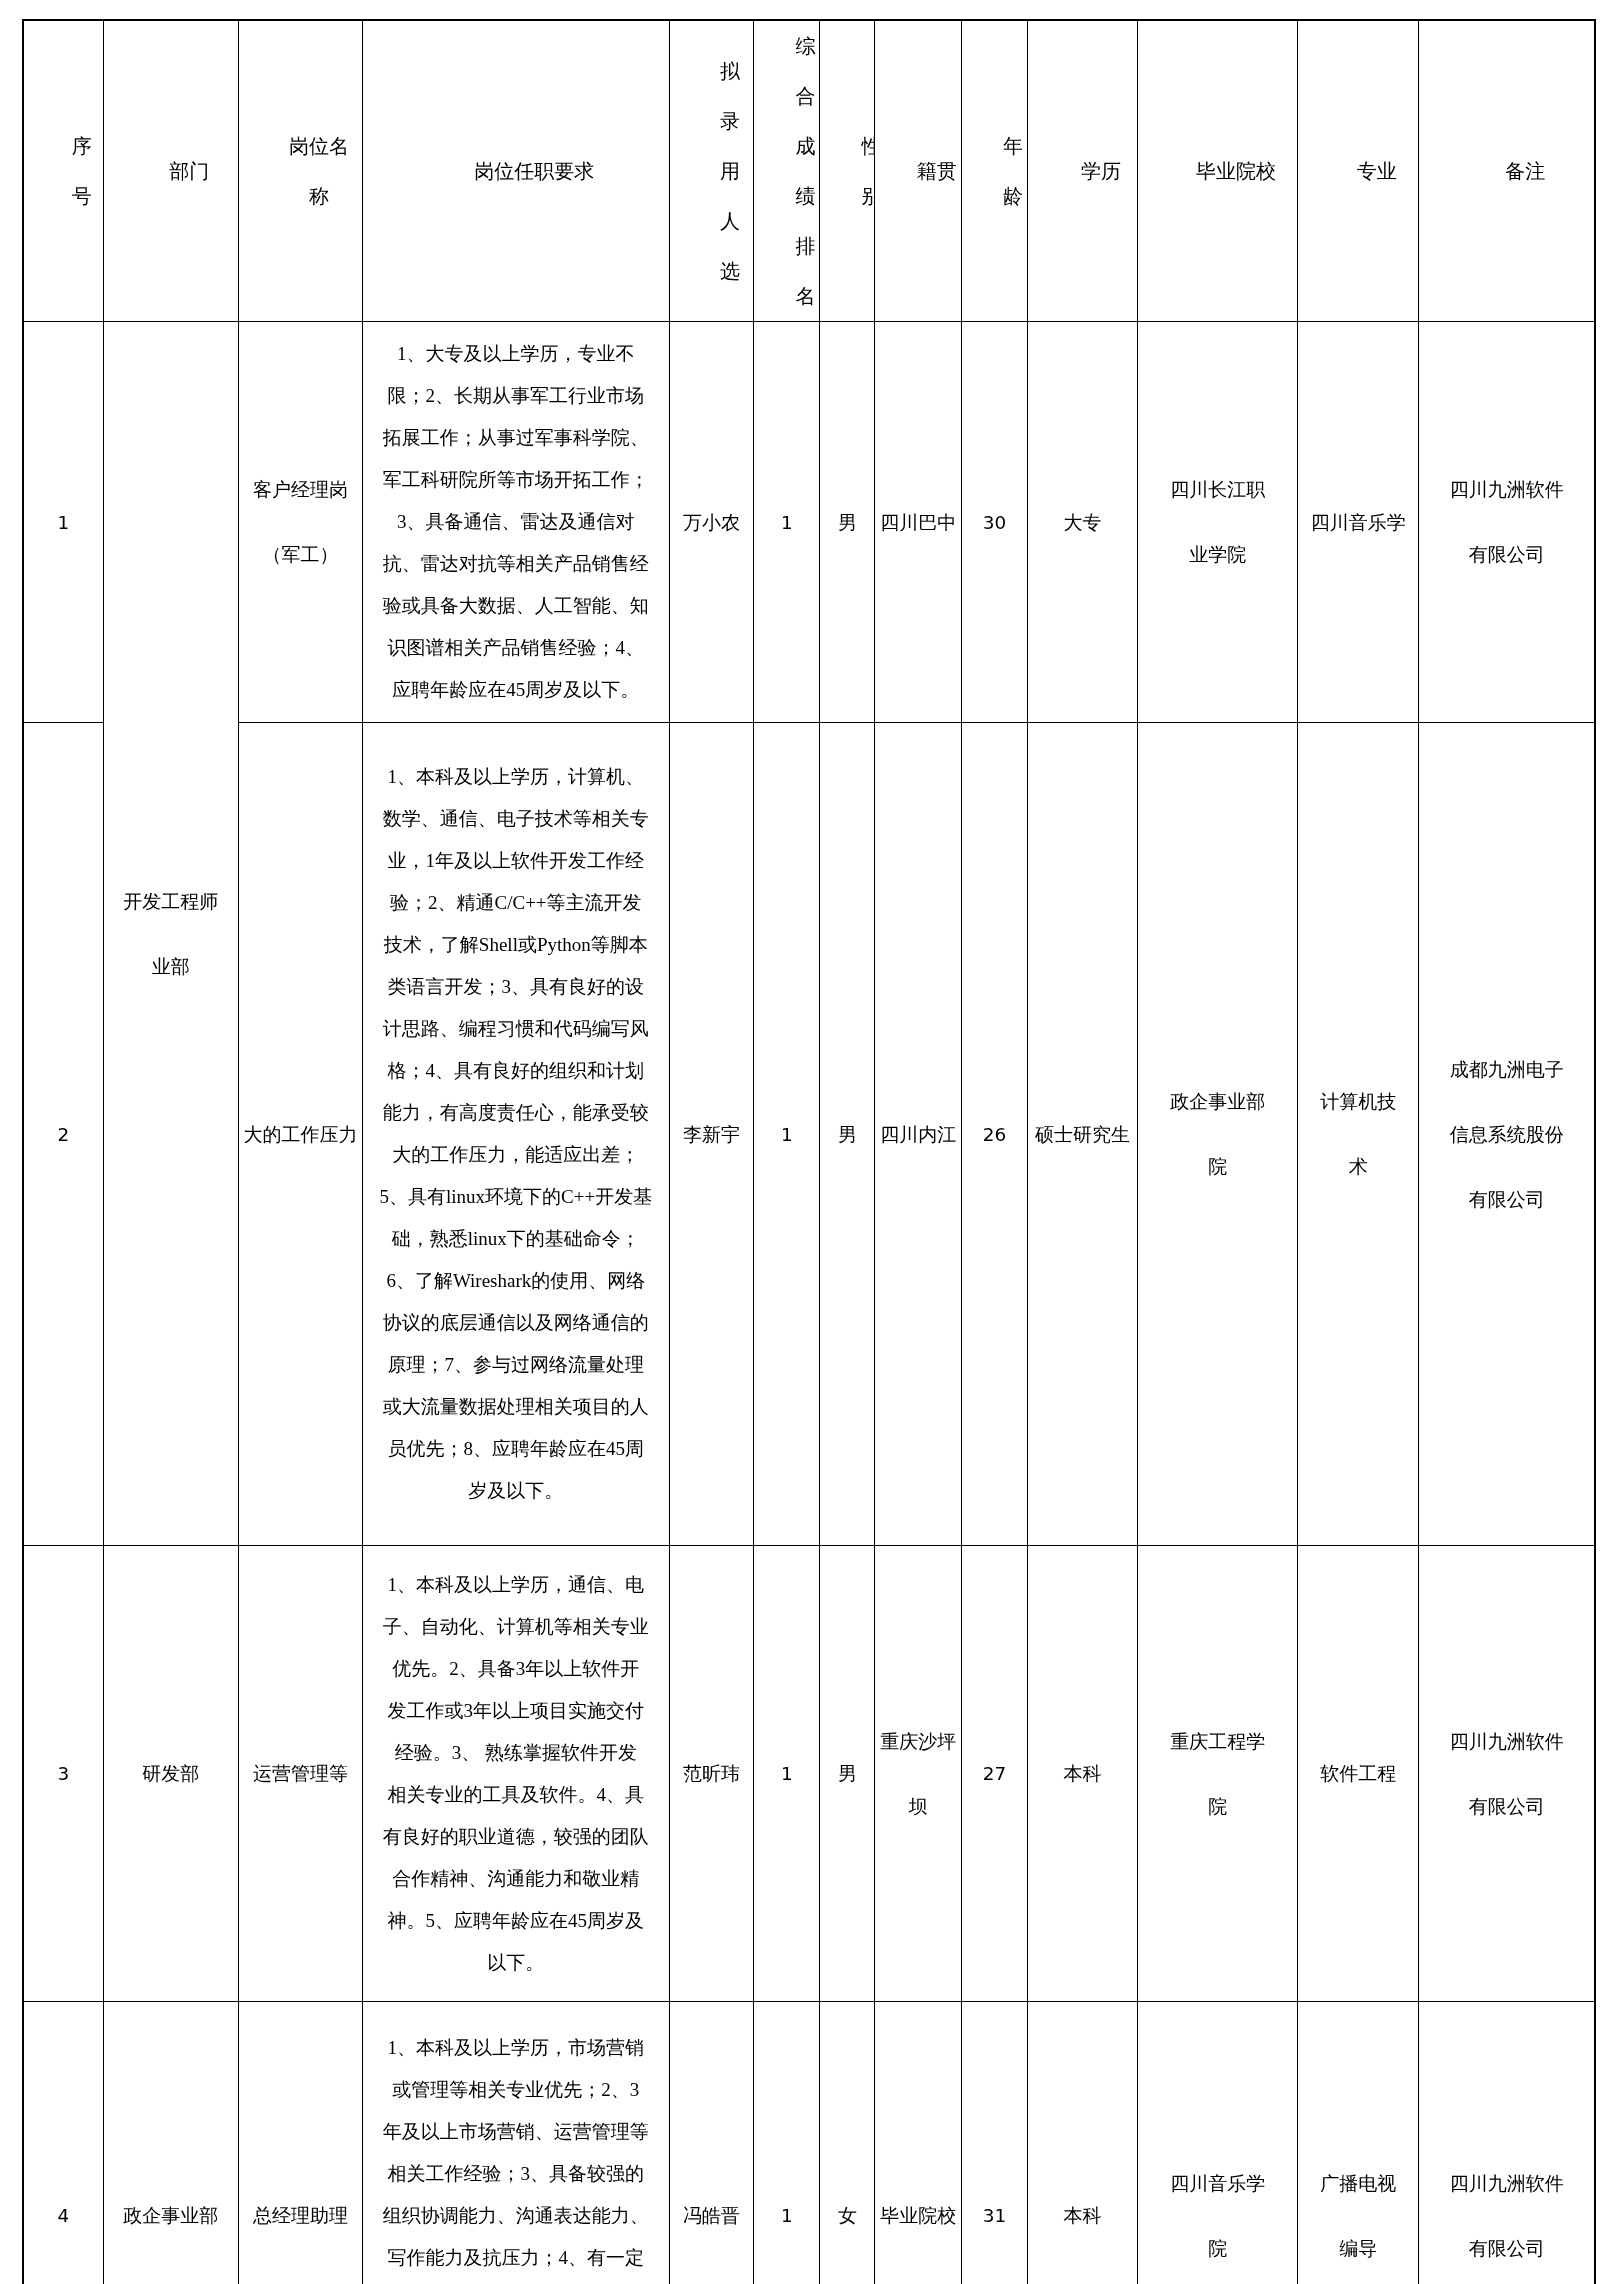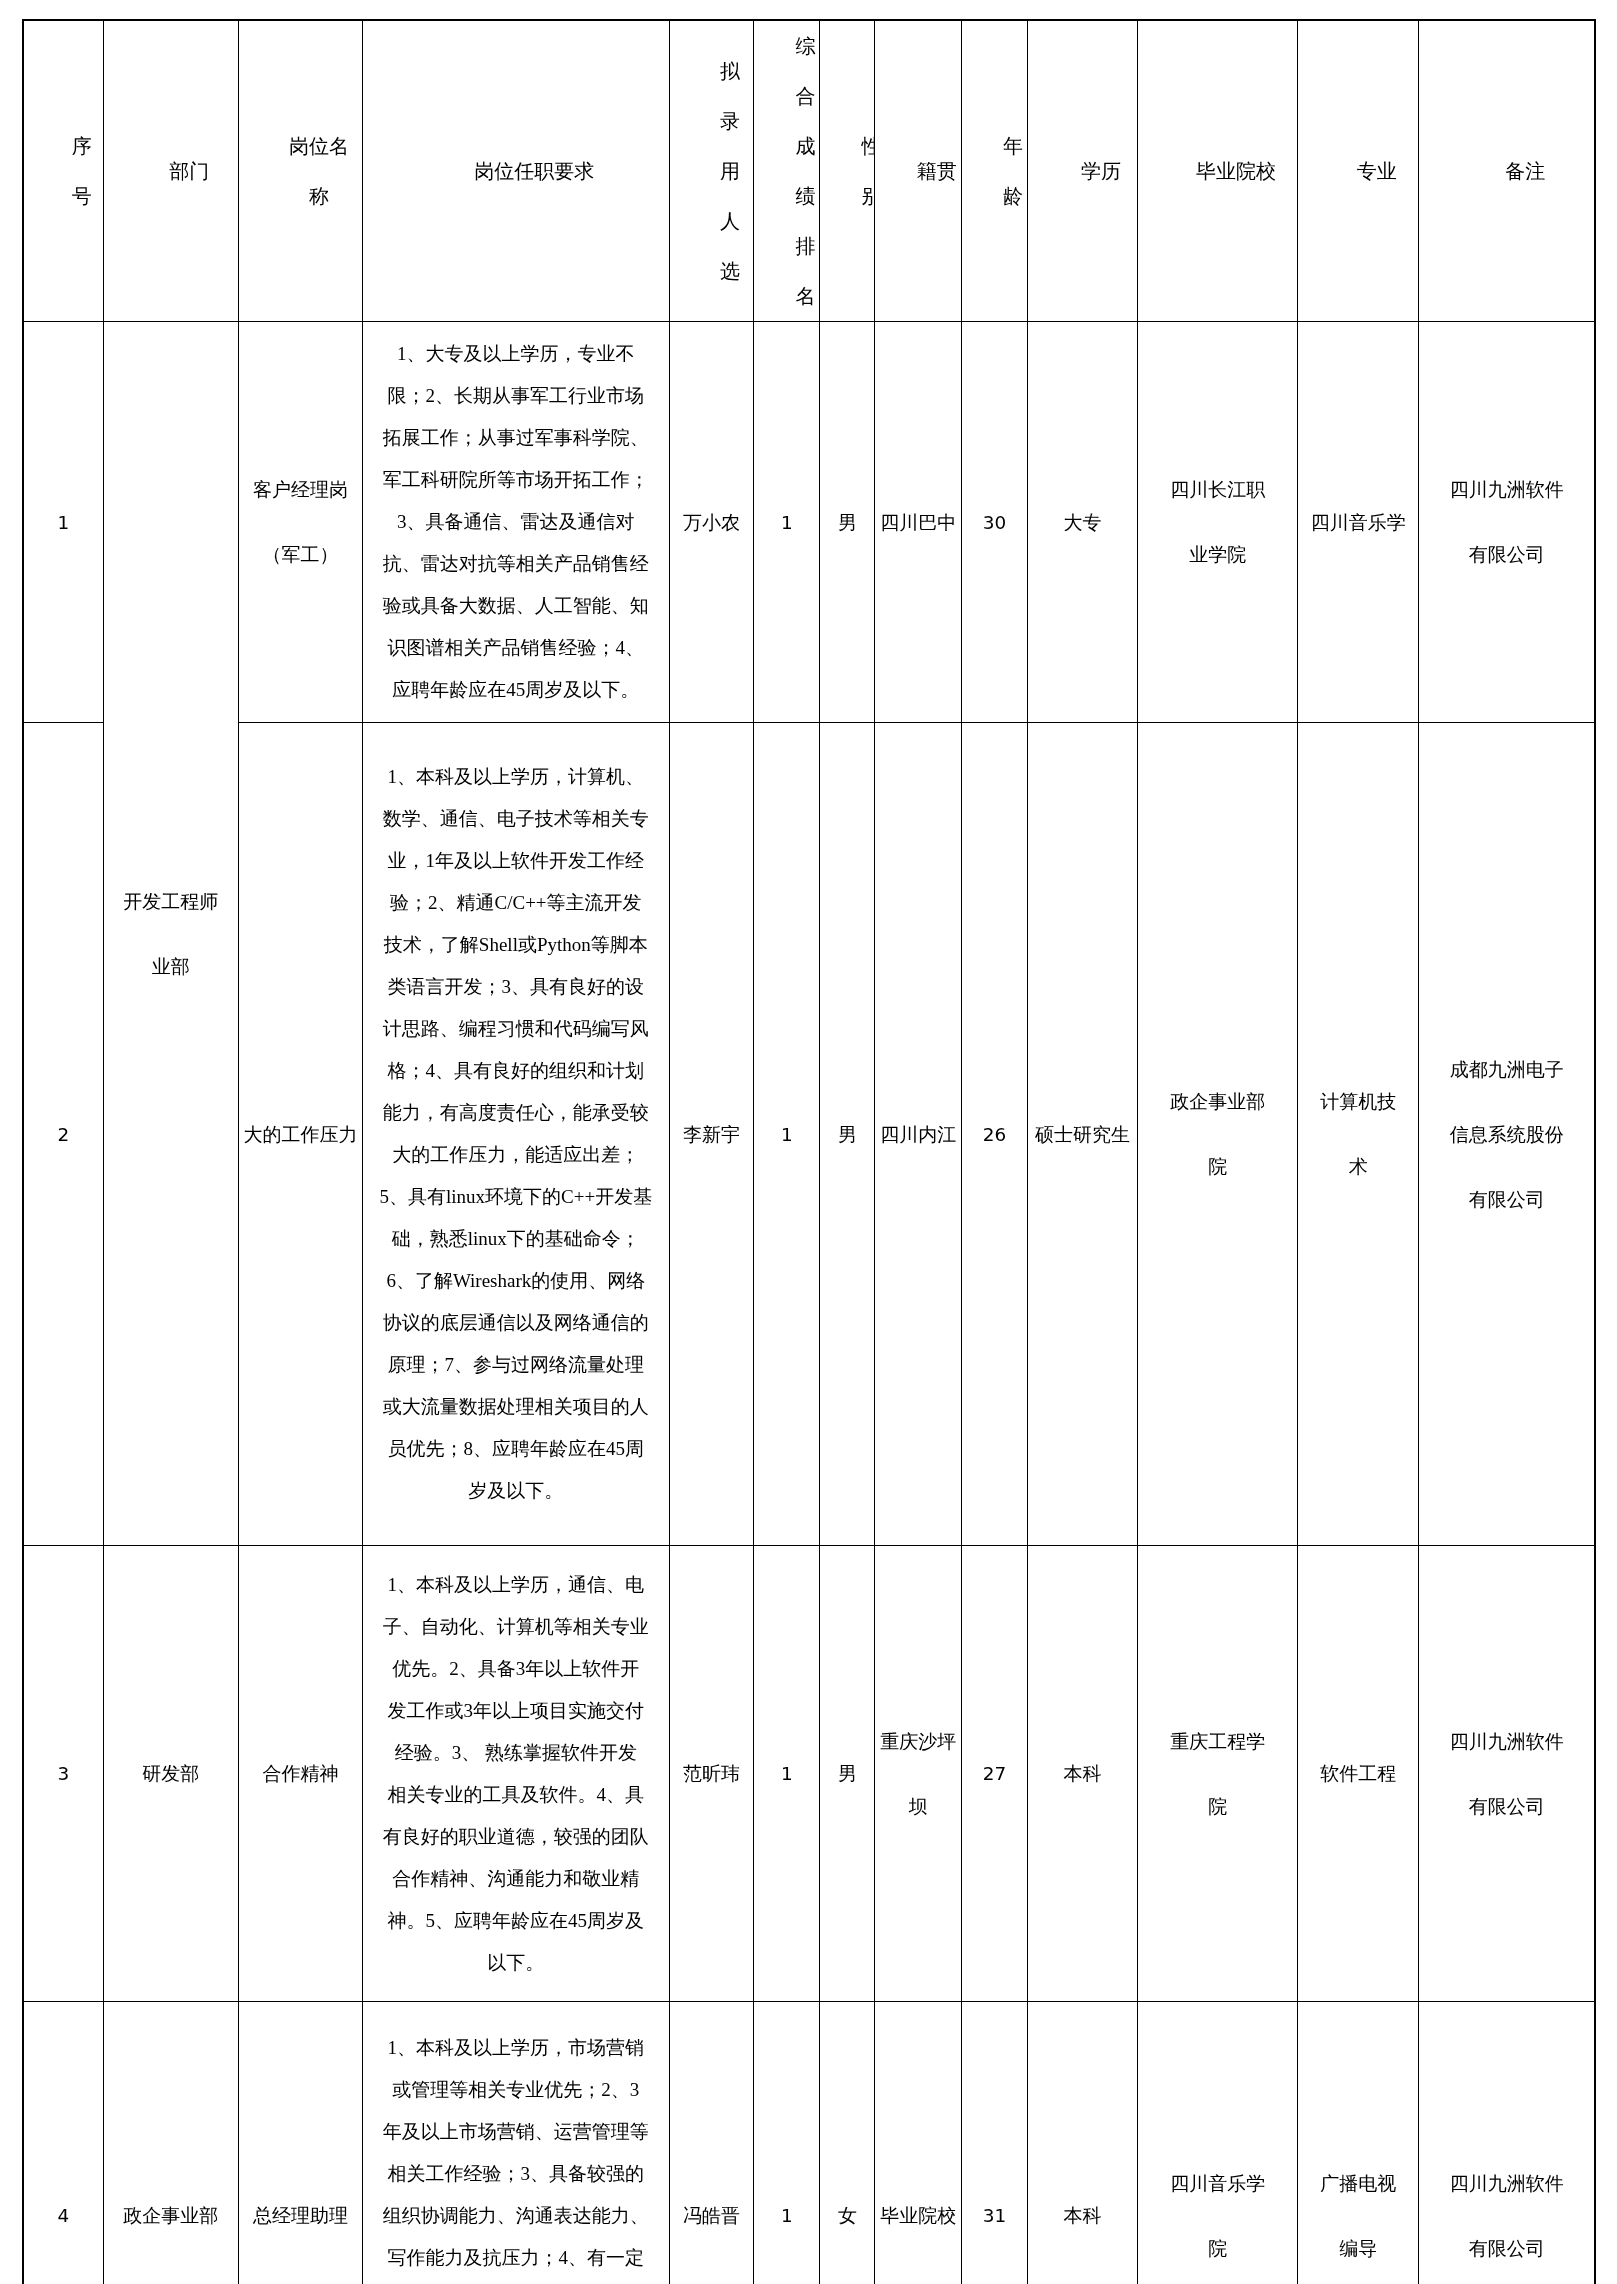--- a/index.html
+++ b/index.html
@@ -152,21 +152,21 @@
       <td>计算机技
 术</td>
       <td>成都九洲电子
 信息系统股份
 有限公司</td>
     </tr>
 
     <tr style="height:456px;">
       <td class="num">3</td>
       <td>研发部</td>
-      <td>合作精神</td>
+      <td>运营管理等</td>
       <td class="req">1、本科及以上学历，通信、电
 子、自动化、计算机等相关专业
 优先。2、具备3年以上软件开
 发工作或3年以上项目实施交付
 经验。3、 熟练掌握软件开发
 相关专业的工具及软件。4、具
 有良好的职业道德，较强的团队
 合作精神、沟通能力和敬业精
 神。5、应聘年龄应在45周岁及
 以下。</td>

